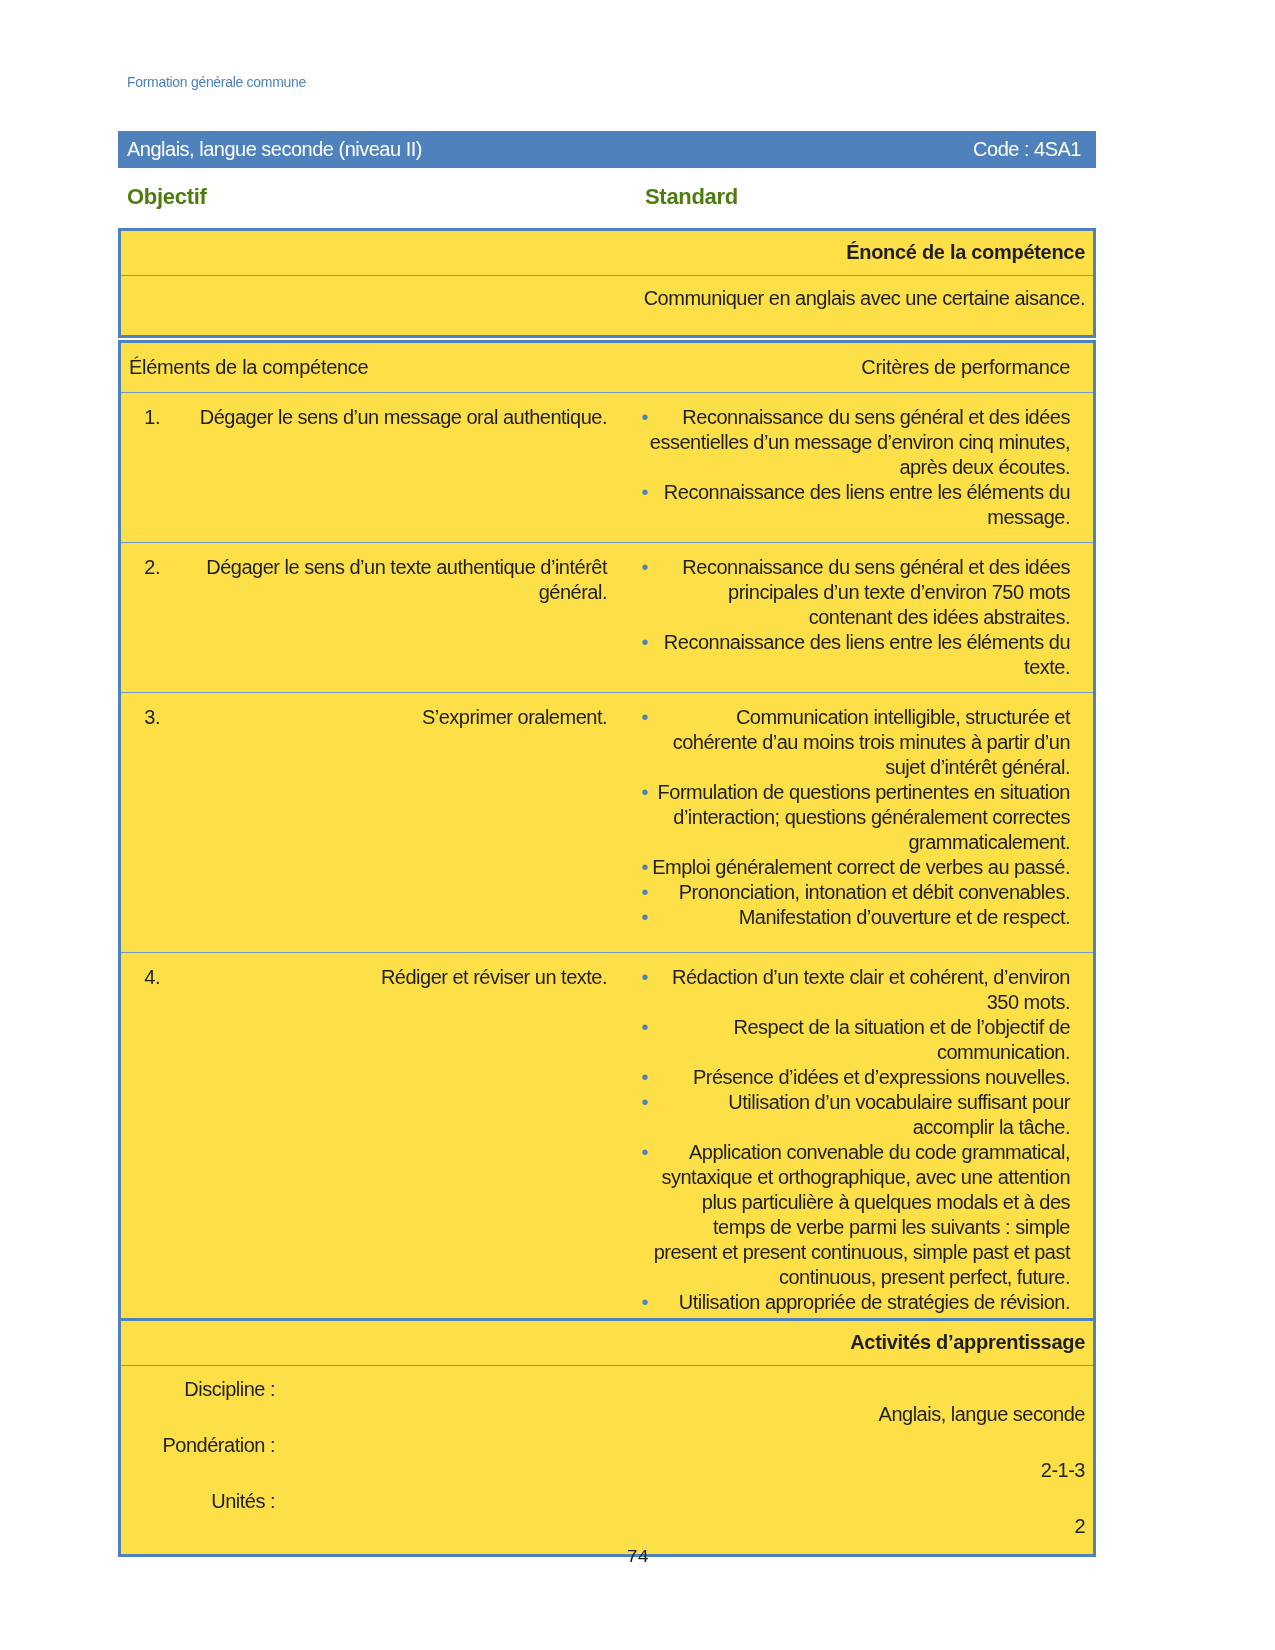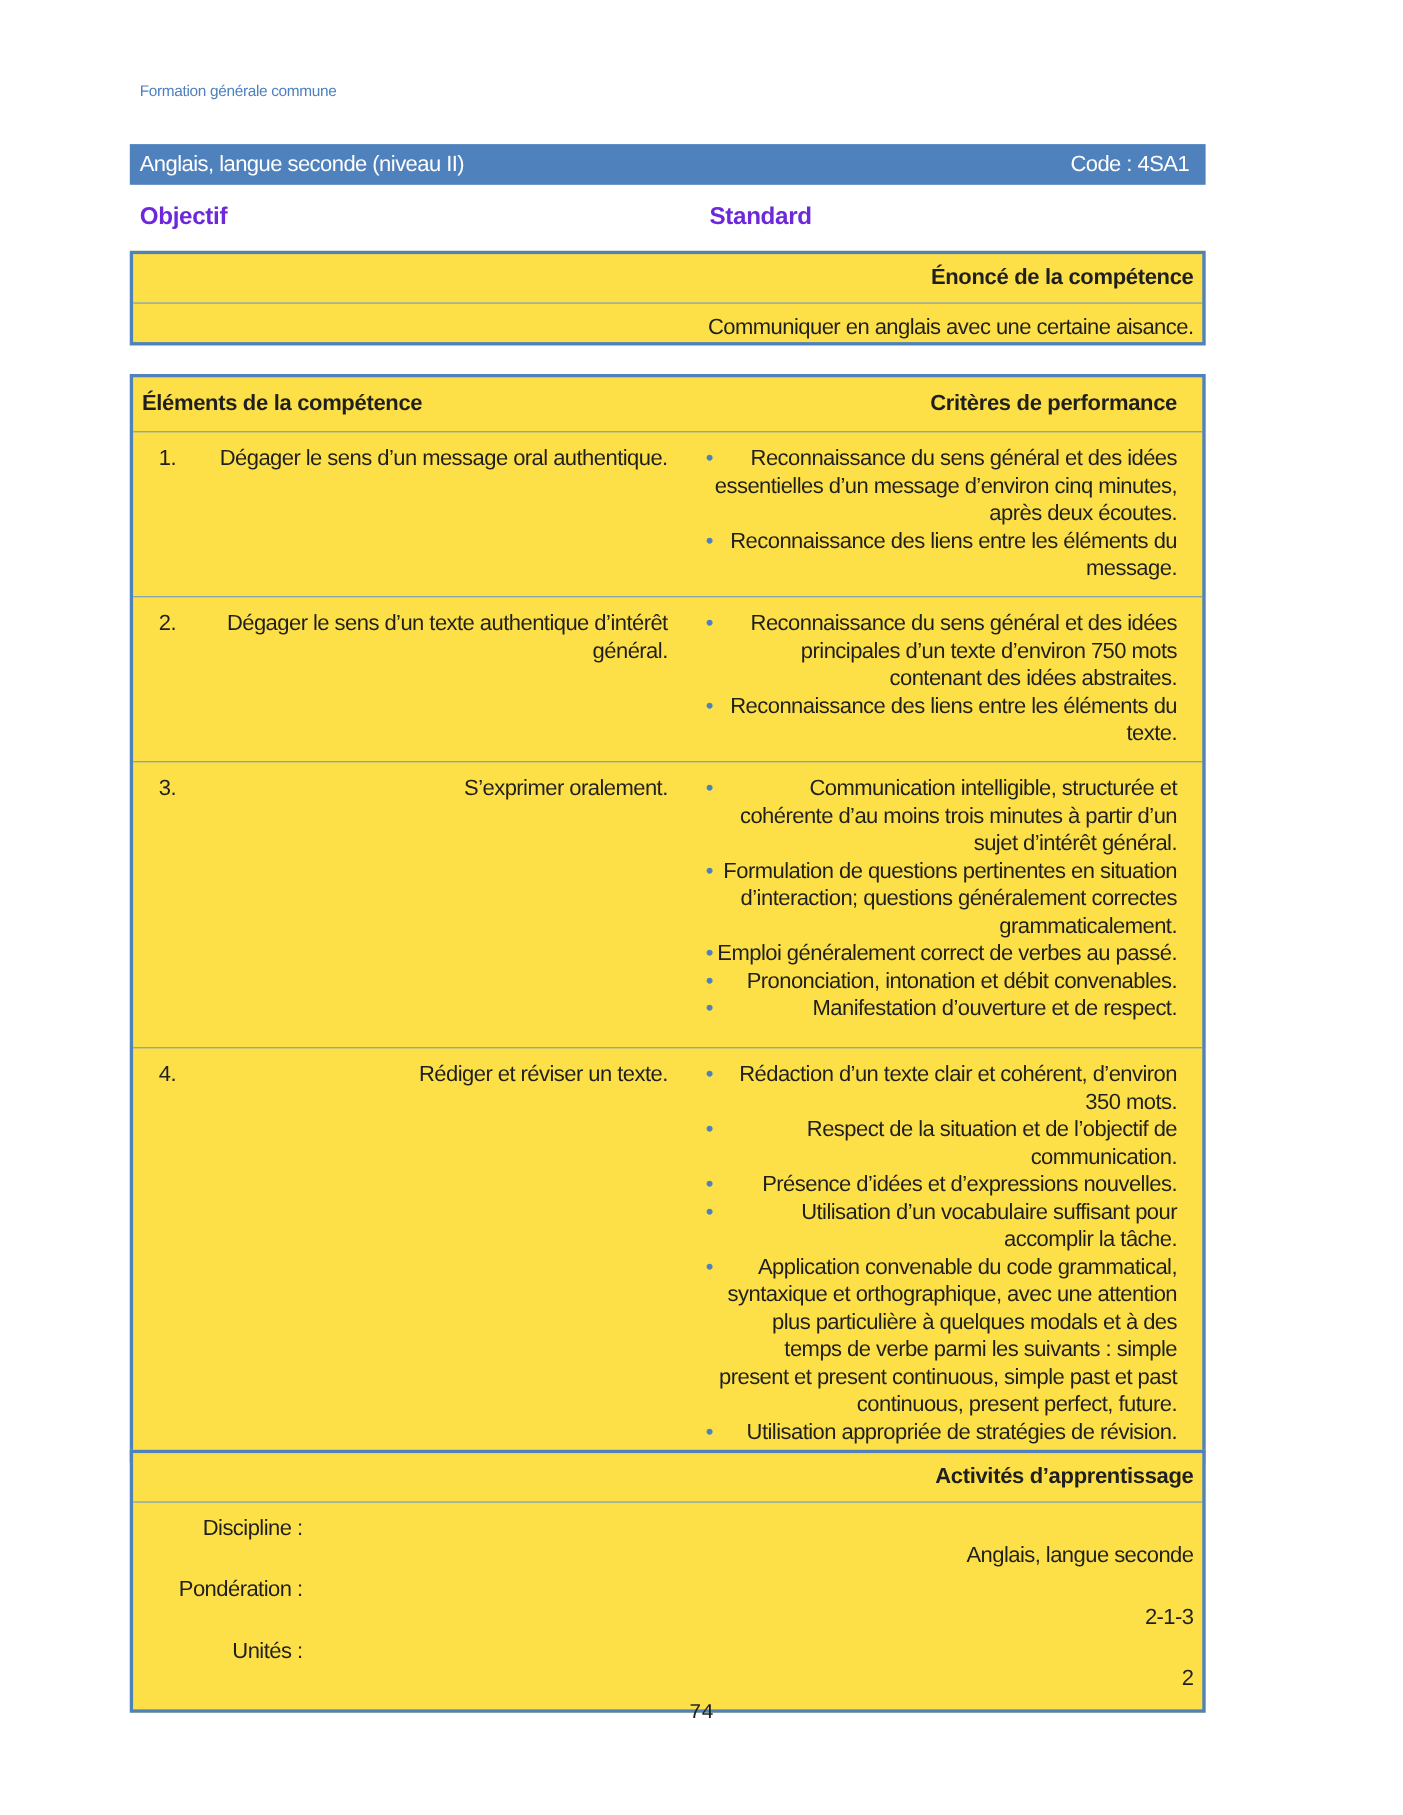--- a/index.html
+++ b/index.html
@@ -20,39 +20,39 @@
   .banner {
     position:absolute; left:0; top:131px; width:978px; height:37px;
     background:#4f81bd; color:#ffffff;
     display:flex; align-items:center; justify-content:space-between;
     padding:0 15px 0 9px; font-size:20px;
   }
 
   .col-heads { position:absolute; left:0; top:184px; width:978px; height:27px; }
   .col-heads .head {
     position:absolute; top:0; font-weight:bold; font-size:22px;
-    color:#6d28d9; letter-spacing:-0.3px;
+    color:#4d7c0f; letter-spacing:-0.3px;
   }
   .head-objectif { left:9px; }
   .head-standard { left:527px; }
 
   .box { border:3px solid #4f81bd; background:#fde047; width:978px;text-align:right; }
   .box-header {
     font-weight:bold; padding:9px 8px 10px 8px;
     border-bottom:1px solid #6f98c9; letter-spacing:-0.3px;
   }
 
   .enonce-box { position:absolute; left:0; top:228px; }
-  .enonce-body { padding:10px 8px 0 8px; }
+  .enonce-body { padding:10px 8px 24px 8px; }
 
   .comp-table { position:absolute; left:0; top:340px; }
   .trow { display:flex; border-bottom:1px solid #6f98c9; }
   .trow:last-child { border-bottom:none; }
   .thead-row { min-height:47px; }
-  .th { font-weight:bold; letter-spacing:-0.3px; }
+  .th { font-weight:normal; letter-spacing:-0.3px; }
   .cell-l { width:496px; padding:12px 10px 12px 8px; display:flex; align-items:flex-start; }
   .cell-r { flex:1; padding:12px 23px 12px 0; }
   .cell-l .num { width:31px; flex-shrink:0; }
   .cell-l .etext { flex:1; }
   .bullet { display:flex; align-items:flex-start; }
   .bullet .dot { width:31px; padding-left:4px; flex-shrink:0; color:#4f81bd; }
   .bullet .btext { flex:1; }
   .row-1 { min-height:137px; }
   .row-2 { min-height:135px; }
   .row-3 { min-height:260px; }

